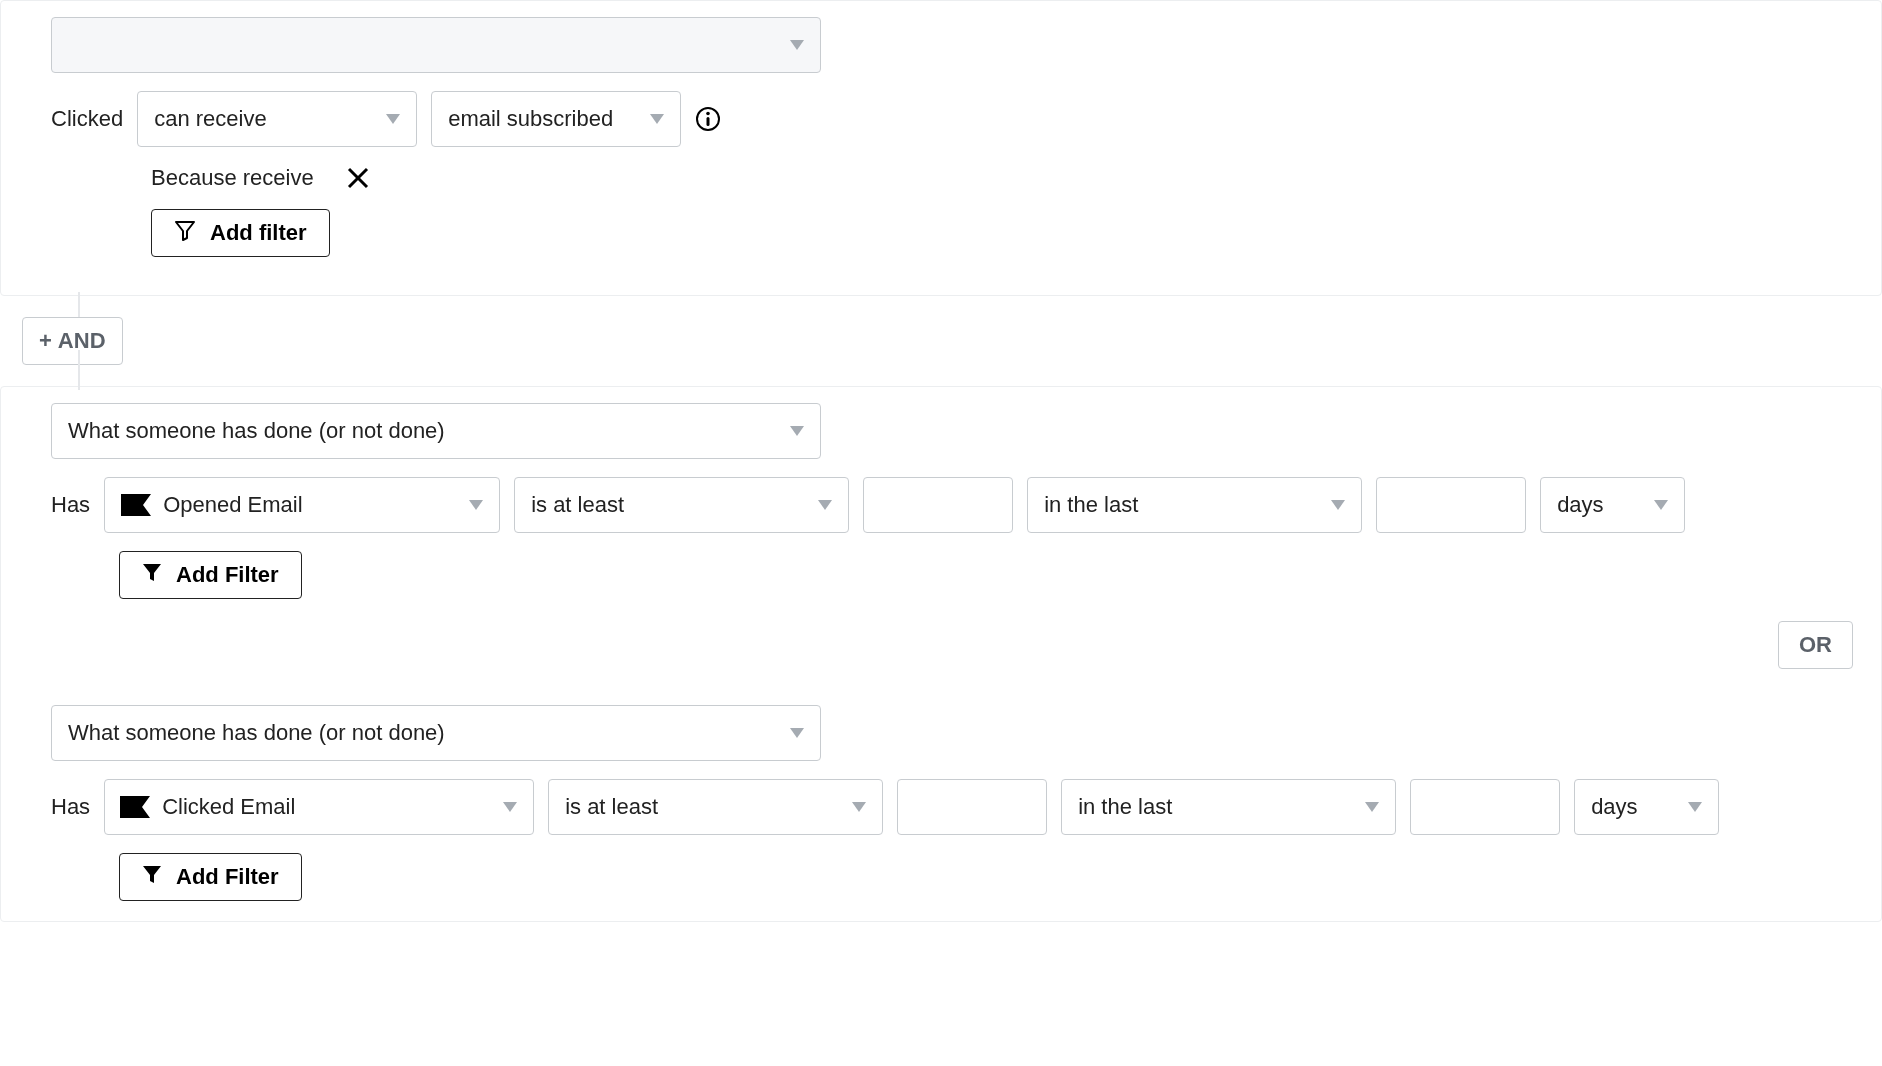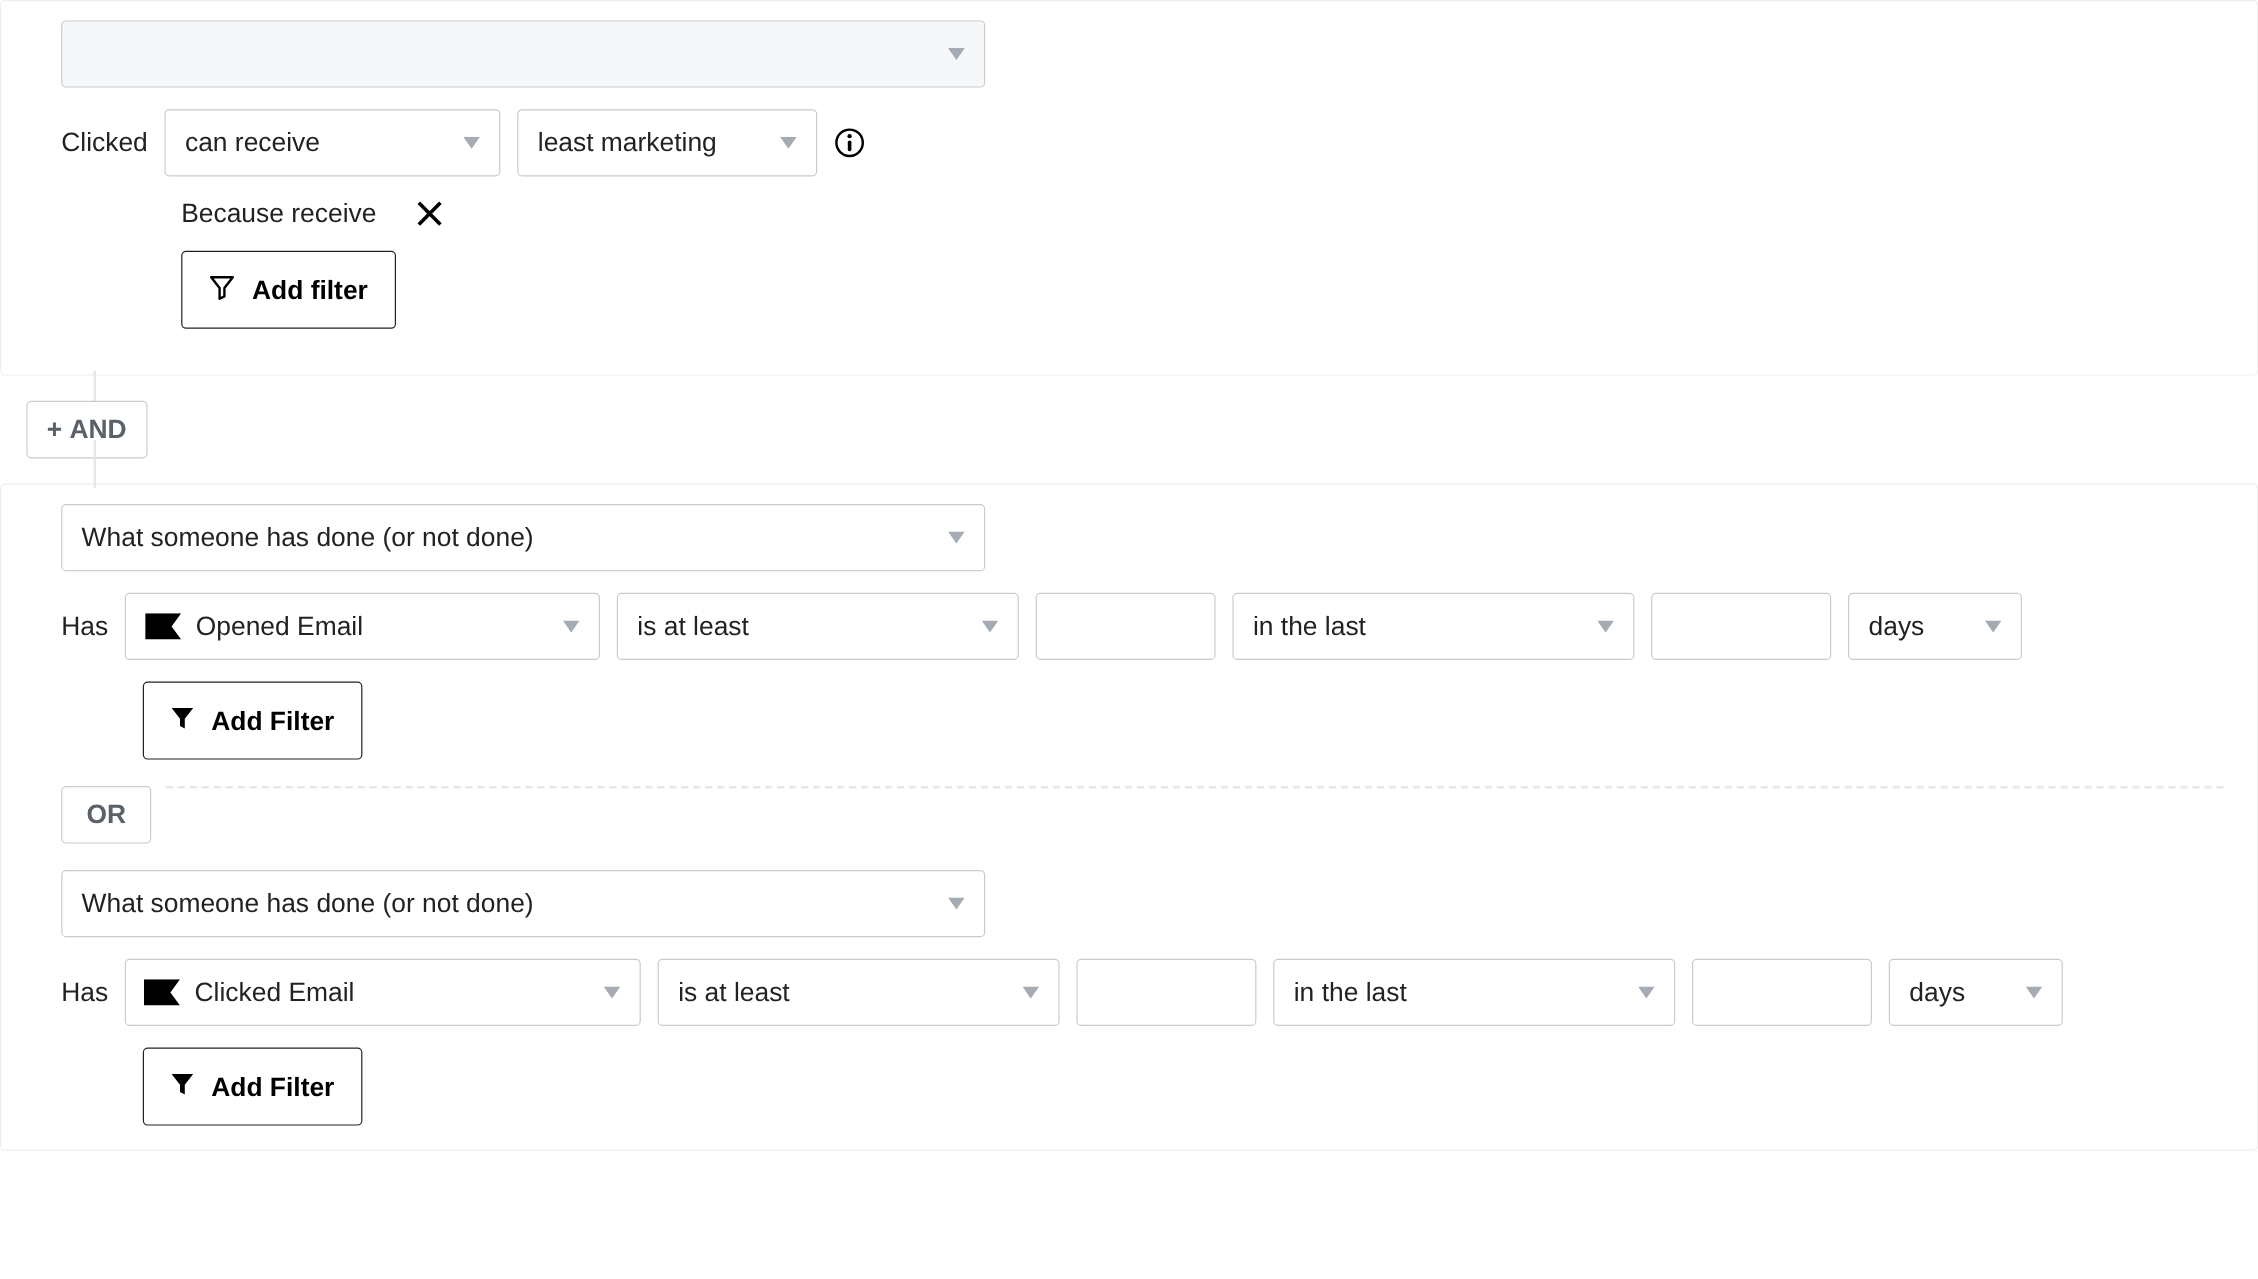--- a/index.html
+++ b/index.html
@@ -63,21 +63,21 @@
 
   .caret svg, .icon svg { display:block; }
 
   .btn {
     display: inline-flex;
     align-items: center;
     gap: 14px;
     border: 1.5px solid #222;
     border-radius: 4px;
     background: #fff;
-    height: 65px;
+    height: 48px;
     padding: 0 22px;
     font-weight: 700;
     cursor: pointer;
     font-size: 22px;
   }
 
   .and-wrap {
     position: relative;
     height: 90px;
   }
@@ -103,23 +103,24 @@
     color: #5b6169;
     cursor: pointer;
     display:flex;
     align-items:center;
     gap:6px;
   }
 
   .or-wrap {
     position: relative;
     display: flex;
-    align-items: flex-start;
+    align-items: flex-end;
     gap: 12px;
     margin: 22px 0 22px 0;
+    flex-direction: column;
   }
   .or-wrap .dash {
     flex: 1;
     border-top: 2px dashed #e6e8eb;
     height: 0;
   }
   .or-badge {
     border: 1px solid #c8ccd0;
     border-radius: 4px;
     background: #fff;
@@ -153,21 +154,21 @@
       <div class="select" style="width:280px;gap:24px;">
         <span class="select-text">can receive</span>
         <span class="caret">
           <svg width="14" height="10" viewBox="0 0 14 10">
               <polygon points="0,0 14,0 7,10" fill="#a5abb2"></polygon>
             </svg>
         </span>
       </div>
 
       <div class="select" style="width:250px;">
-        <span class="select-text">least marketing</span>
+        <span class="select-text">email subscribed</span>
         <span class="caret">
           <svg width="14" height="10" viewBox="0 0 14 10">
               <polygon points="0,0 14,0 7,10" fill="#a5abb2"></polygon>
             </svg>
         </span>
       </div>
 
       <span class="icon">
         <svg width="26" height="26" viewBox="0 0 26 26">
           <circle cx="13" cy="13" r="11" fill="none" stroke="#000" stroke-width="2"></circle>

